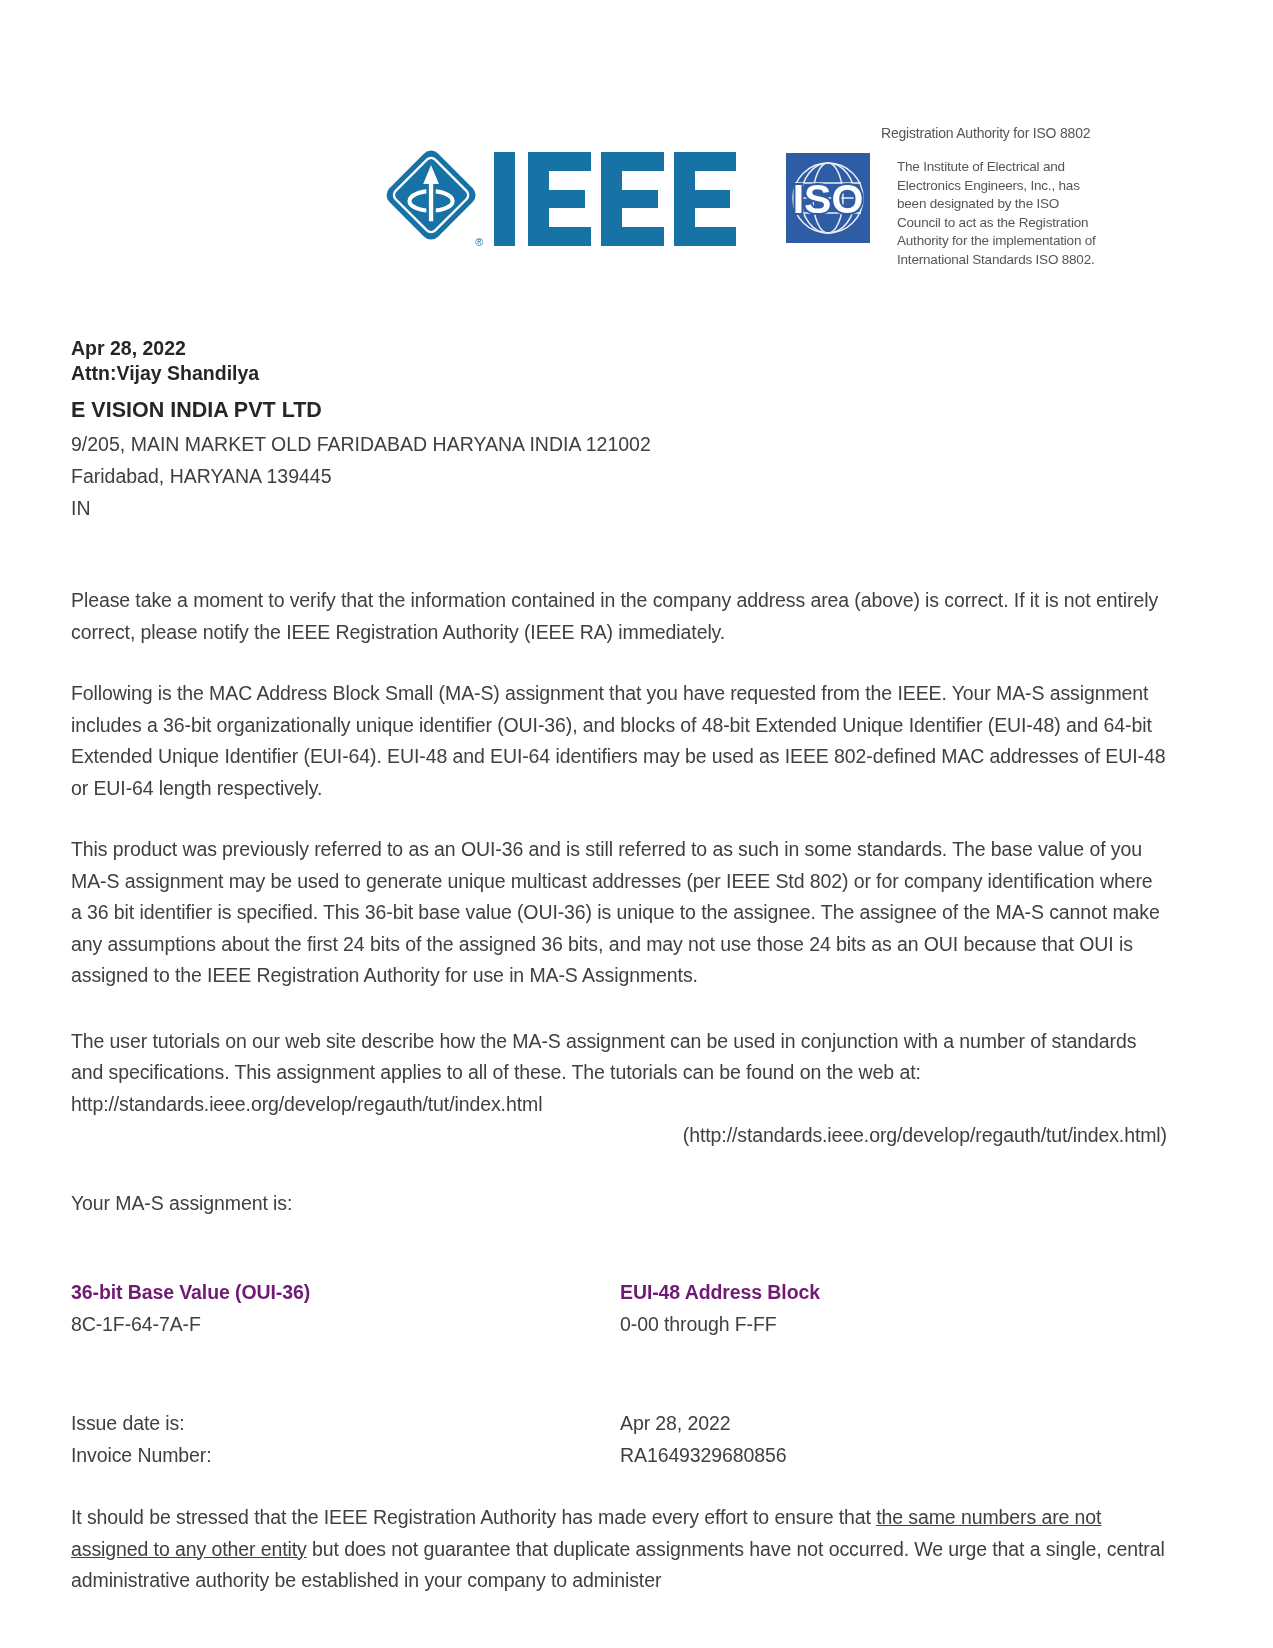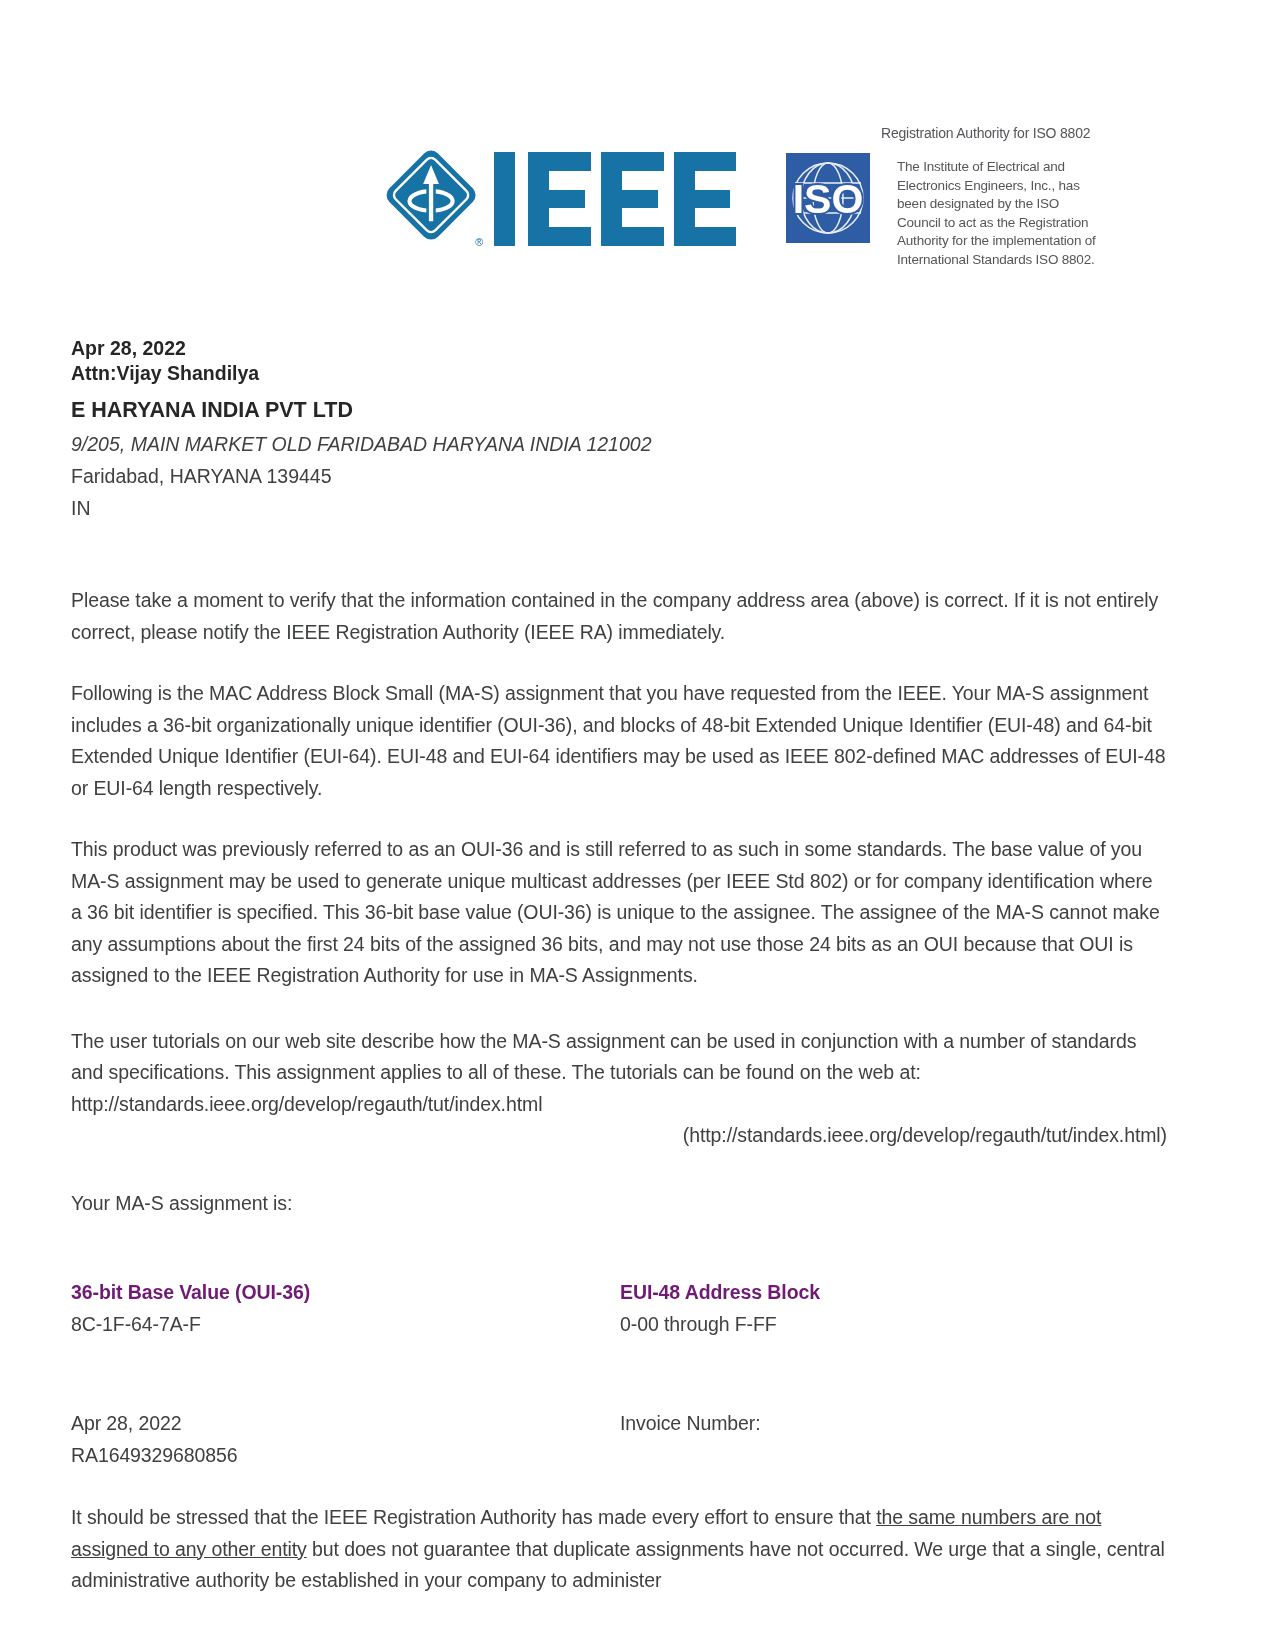--- a/index.html
+++ b/index.html
@@ -19,21 +19,21 @@
   .ra-text { position:absolute; left:881px; top:124px; width:236px; color:#55565a; letter-spacing:-0.2px; }
   .ra-title { font-size:14px; line-height:18px; margin:0 0 10px 0; }
   .ra-desc  { font-size:13.5px; line-height:18.5px; margin:16px; }
 
   
   .recipient { position:absolute; left:71px; top:336px; }
   .recipient .date,
   .recipient .attn { font-weight:bold; color:#262626; font-size:19.5px; line-height:25px; }
   .recipient .company { font-weight:bold; color:#262626; font-size:21.5px; line-height:30px; margin-top:9px; }
   .recipient .addr { font-size:19.5px; line-height:32px; color:#3f4041; }
-  .recipient .addr-first { margin-top:3px;font-style:italic; }
+  .recipient .addr-first { margin-top:3px; }
 
   
   .letter { position:absolute; left:71px; top:585px; width:1108px;
             font-size:19.5px; line-height:31.5px; color:#3f4041; letter-spacing:-0.1px; }
   .letter p { margin:0 12px 30px 0; }
   .letter p.p3 { margin-bottom:34px; }
   .letter p.p4 { margin-bottom:36px; }
   .letter p.intro { margin-bottom:58px; }
   .block { display:block;text-align:right; }
 
@@ -99,21 +99,21 @@
   </svg>
 
   <div class="ra-text">
     <p class="ra-title">Registration Authority for ISO 8802</p>
     <p class="ra-desc">The Institute of Electrical and Electronics Engineers, Inc., has been designated by the ISO Council to act as the Registration Authority for the implementation of International Standards ISO 8802.</p>
   </div>
 
   <div class="recipient">
     <div class="date">Apr 28, 2022</div>
     <div class="attn">Attn:Vijay Shandilya</div>
-    <div class="company">E HARYANA INDIA PVT LTD</div>
+    <div class="company">E VISION INDIA PVT LTD</div>
     <div class="addr addr-first">9/205, MAIN MARKET OLD FARIDABAD HARYANA INDIA 121002</div>
     <div class="addr">Faridabad, HARYANA 139445</div>
     <div class="addr">IN</div>
   </div>
 
   <div class="letter">
     <p class="p1">Please take a moment to verify that the information contained in the company address area (above) is correct. If it is not entirely correct, please notify the IEEE Registration Authority (IEEE RA) immediately.</p>
     <p class="p2">Following is the MAC Address Block Small (MA-S) assignment that you have requested from the IEEE. Your MA-S assignment includes a 36-bit organizationally unique identifier (OUI-36), and blocks of 48-bit Extended Unique Identifier (EUI-48) and 64-bit Extended Unique Identifier (EUI-64). EUI-48 and EUI-64 identifiers may be used as IEEE 802-defined MAC addresses of EUI-48 or EUI-64 length respectively.</p>
     <p class="p3">This product was previously referred to as an OUI-36 and is still referred to as such in some standards. The base value of you MA-S assignment may be used to generate unique multicast addresses (per IEEE Std 802) or for company identification where a 36 bit identifier is specified. This 36-bit base value (OUI-36) is unique to the assignee. The assignee of the MA-S cannot make any assumptions about the first 24 bits of the assigned 36 bits, and may not use those 24 bits as an OUI because that OUI is assigned to the IEEE Registration Authority for use in MA-S Assignments.</p>
     <p class="p4"><span>The user tutorials on our web site describe how the MA-S assignment can be used in conjunction with a number of standards and specifications. This assignment applies to all of these. The tutorials can be found on the web at: </span><span>http://standards.ieee.org/develop/regauth/tut/index.html</span><span class="block">(http://standards.ieee.org/develop/regauth/tut/index.html)</span></p>
@@ -121,20 +121,21 @@
     <p class="intro">Your MA-S assignment is:</p>
 
     <div class="two-col grid-assign">
       <div class="lbl">36-bit Base Value (OUI-36)</div>
       <div class="lbl">EUI-48 Address Block</div>
       <div>8C-1F-64-7A-F</div>
       <div>0-00 through F-FF</div>
     </div>
 
     <div class="two-col grid-issue">
+      <div>Issue date is:</div>
       <div>Apr 28, 2022</div>
       <div>Invoice Number:</div>
       <div>RA1649329680856</div>
     </div>
 
     <p class="closing"><span>It should be stressed that the IEEE Registration Authority has made every effort to ensure that </span><span class="underline">the same numbers are not assigned to any other entity</span><span> but does not guarantee that duplicate assignments have not occurred. We urge that a single, central administrative authority be established in your company to administer</span></p>
   </div>
 
 </div>
 

